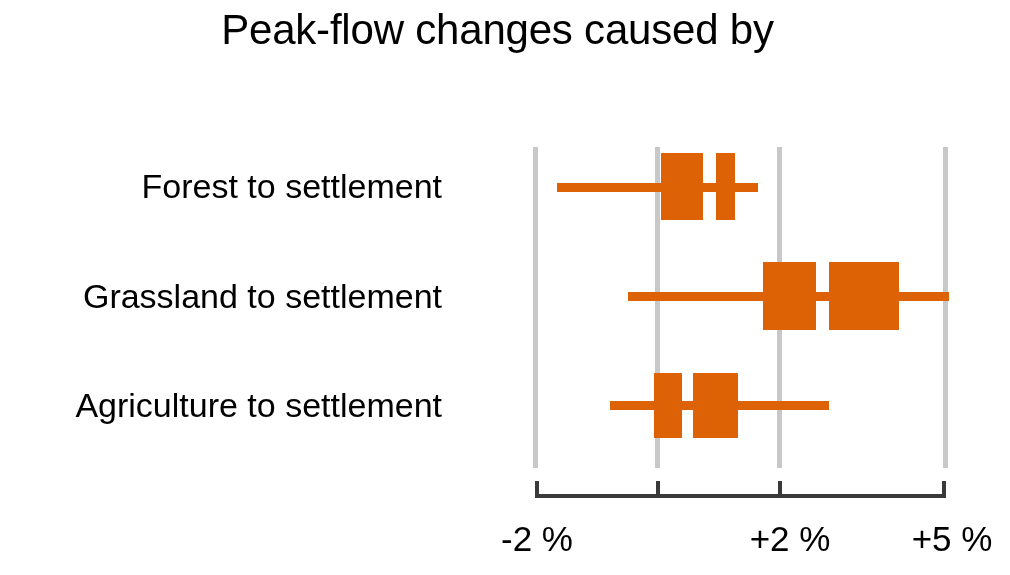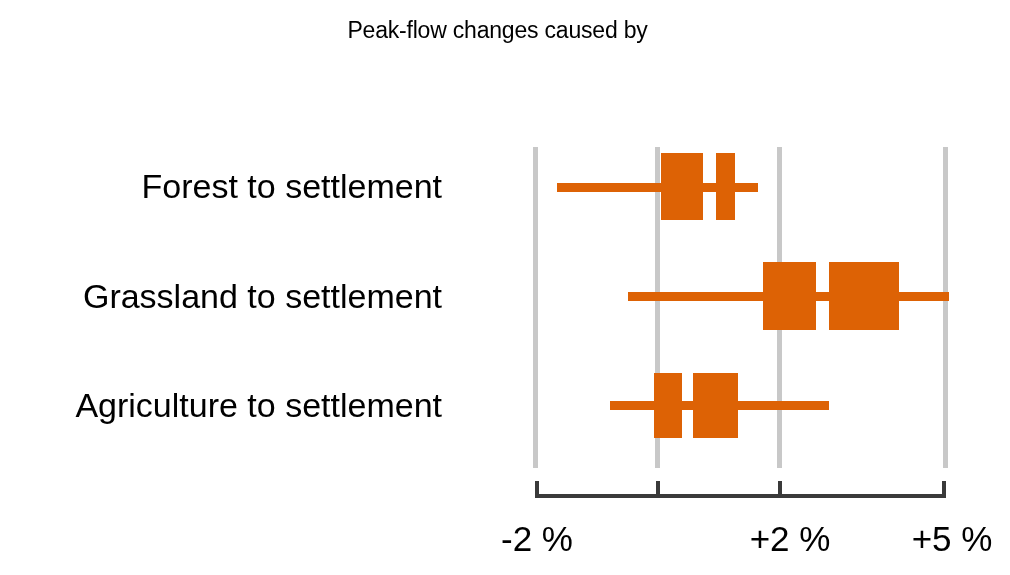--- a/index.html
+++ b/index.html
@@ -10,21 +10,21 @@
     font-family:"Liberation Sans","DejaVu Sans",sans-serif;
     color:#000000;
     overflow:hidden;
   }
   #chart-root{position:relative;width:1010px;height:575px;}
 
   
   .chart-title{
     position:absolute;left:0;top:8px;width:1010px;
     text-align:center;
-    font-size:23px;line-height:44px;
+    font-size:42px;line-height:44px;
     letter-spacing:-0.2px;
     color:#000;
   }
   .chart-title .line{display:block;}
   
   .chart-title{padding-right:15px;box-sizing:border-box;}
 
   
   .cat-label{
     position:absolute;

